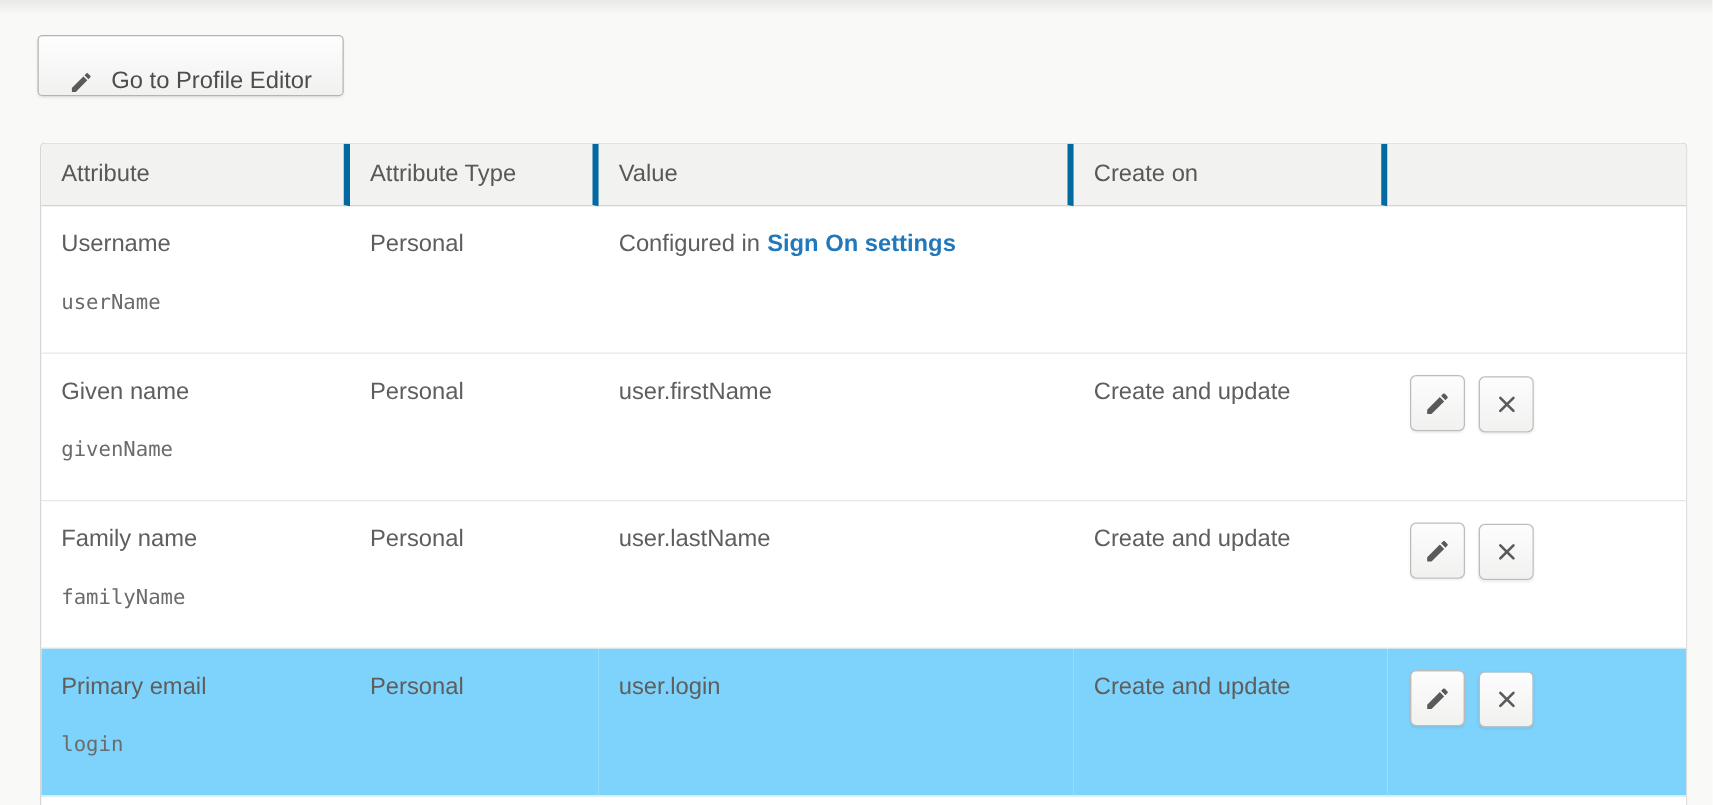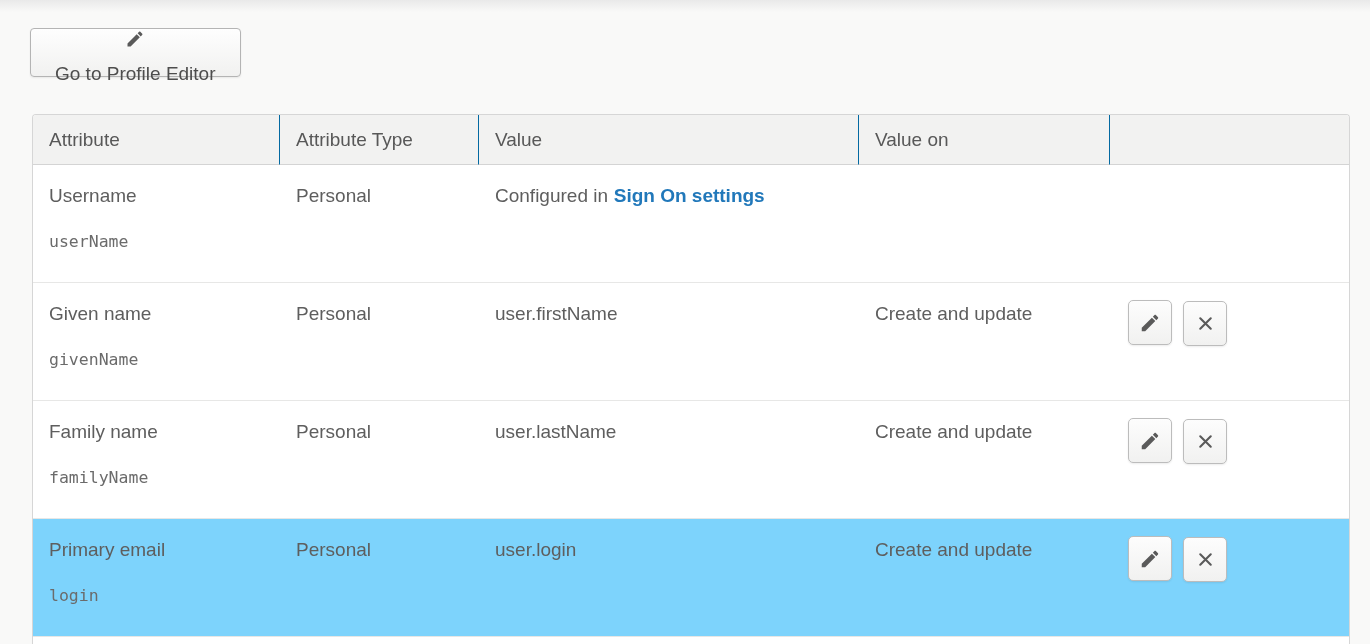--- a/index.html
+++ b/index.html
@@ -15,33 +15,32 @@
   }
 
   
   .toolbar {
     padding: 16px 0 0 30px;
     display: flex;
     gap: 19px;
   }
   .btn {
     display: inline-flex;
-    align-items: center;
+    align-items: flex-end;
     gap: 14px;
     height: 49px;
     padding: 0 24px;
     border: 1px solid #b4b4b4;
     border-radius: 4px;
     background: linear-gradient(#fefefe, #f1f1f0);
     box-shadow: 0 1px 2px rgba(0,0,0,0.07);
     font-family: "Liberation Sans", sans-serif;
     font-size: 19px;
     color: #4d4d4d;
     cursor: pointer;
-    flex-direction: column;
   }
   .btn svg { display: block; }
 
   
   .table-wrap {
     margin: 37px 20px 0 32px;
     width: 1318px;
     border: 1px solid #d6d6d6;
     border-bottom: none;
     border-radius: 4px 4px 0 0;
@@ -57,21 +56,21 @@
   col.c-attr   { width: 247px; }
   col.c-type   { width: 199px; }
   col.c-value  { width: 380px; }
   col.c-apply  { width: 251px; }
   col.c-actions{ width: auto;  }
 
   thead th {
     height: 50px;
     background: #f2f2f1;
     border-bottom: 1px solid #d4d4d4;
-    border-right: 1px solid #0369a1;
+    border-right: 5px solid #0369a1;
     font-weight: normal;
     font-size: 19px;
     color: #585858;
     text-align: left;
     padding: 0 16px;
     vertical-align: middle;
   }
   thead th:last-child { border-right: none; }
 
   tbody td {
@@ -140,21 +139,21 @@
         <col class="c-type">
         <col class="c-value">
         <col class="c-apply">
         <col class="c-actions">
     </colgroup>
     <thead>
       <tr>
         <th>Attribute</th>
         <th>Attribute Type</th>
         <th>Value</th>
-        <th>Value on</th>
+        <th>Create on</th>
         <th></th>
       </tr>
     </thead>
     <tbody>
 
       <tr>
         <td>
           <span class="attr-label">Username</span>
           <span class="attr-name">userName</span>
         </td>

